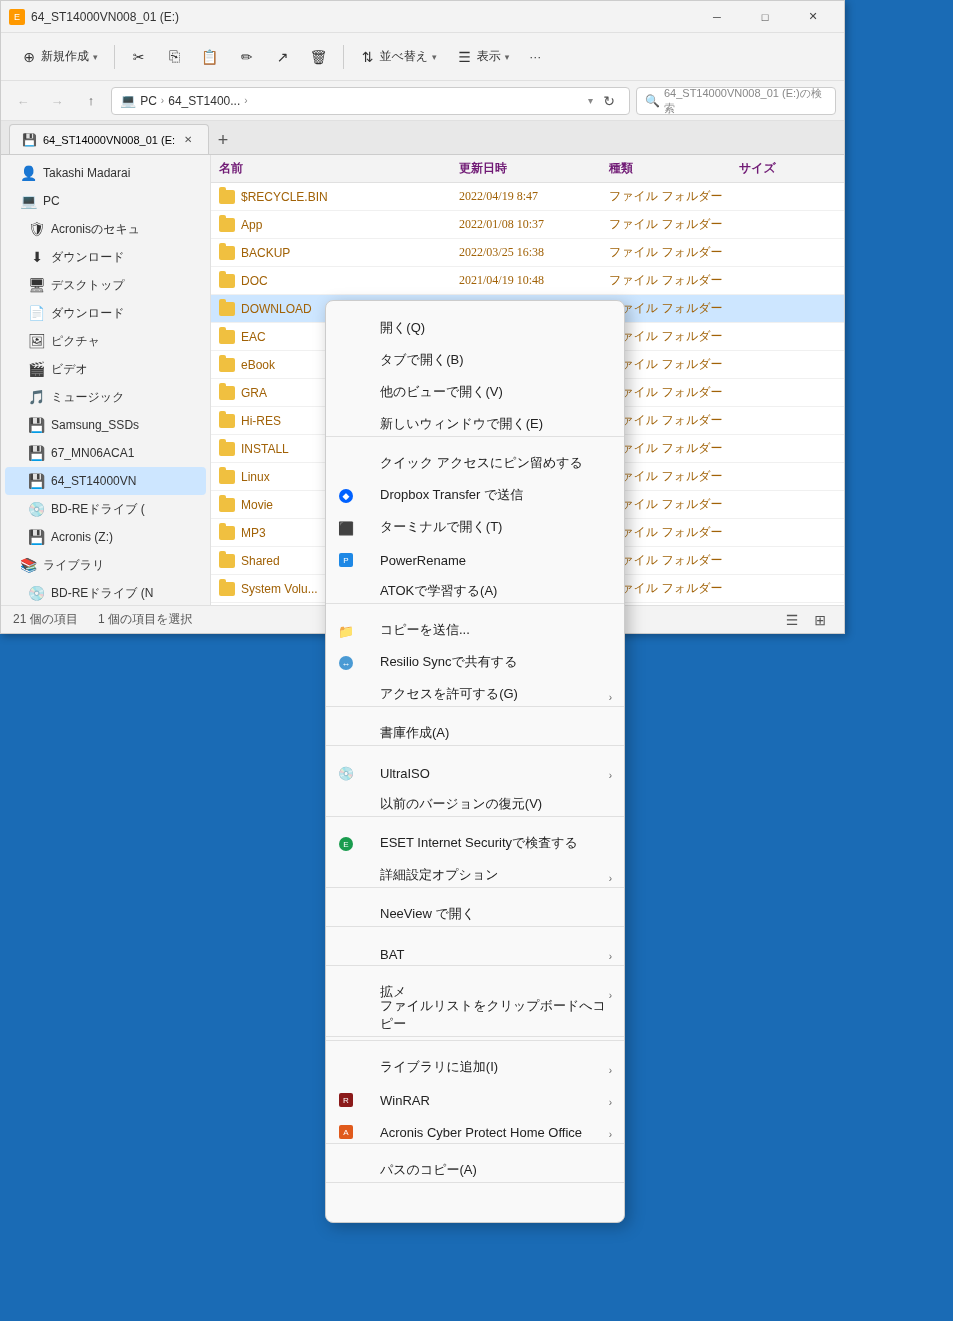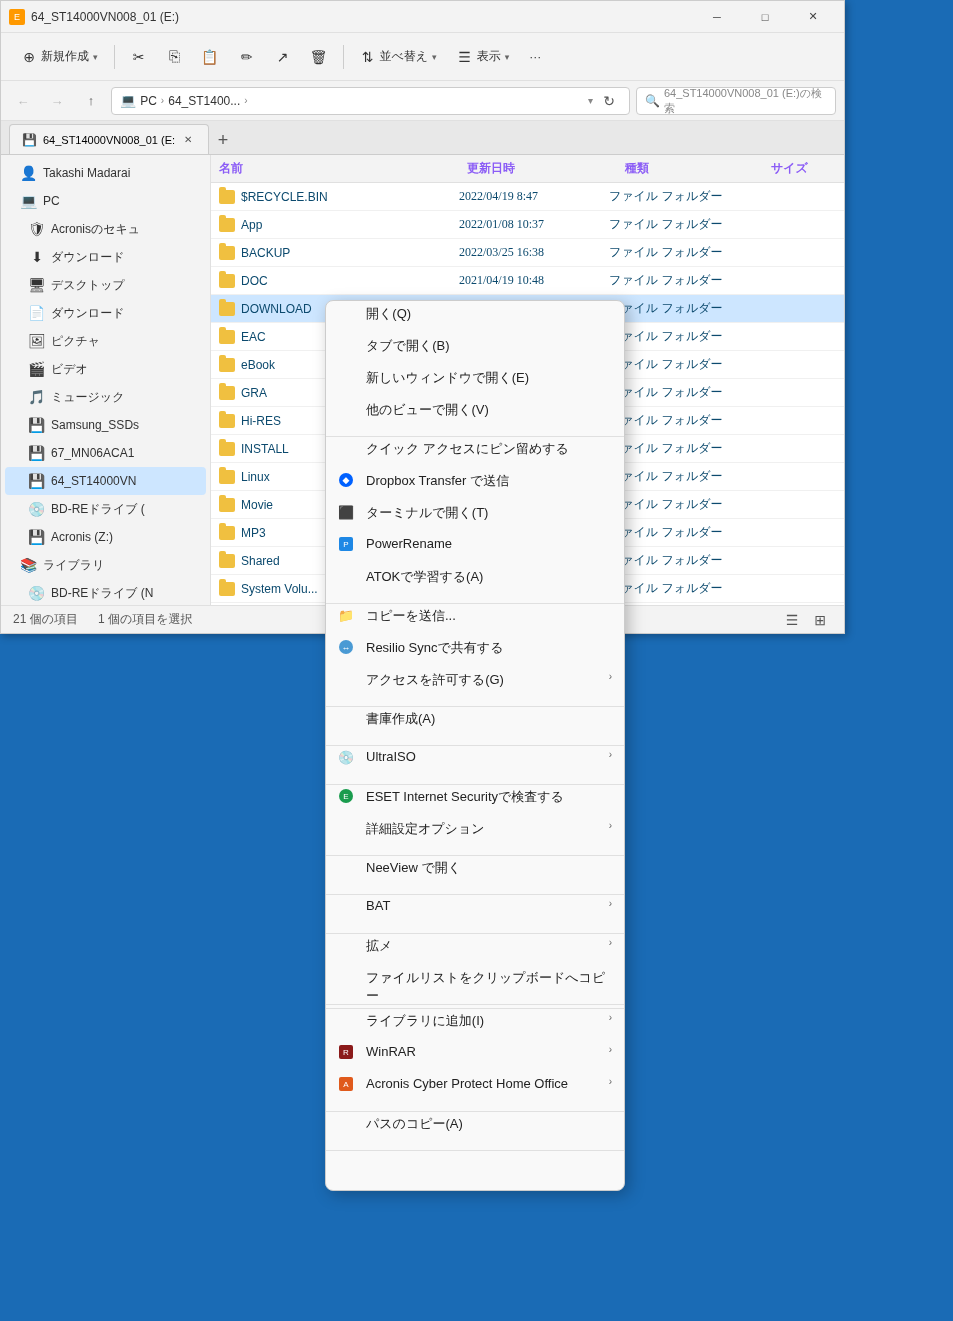--- a/index.html
+++ b/index.html
@@ -259,37 +259,37 @@
       overflow-y: auto;
     }
     .file-list-header {
       height: 28px;
       background: #f3f3f3;
       display: flex;
       align-items: center;
       border-bottom: 1px solid #e0e0e0;
       font-size: 12px;
       font-weight: 600;
-      color: #8b5cf6;
+      color: #701a75;
       padding: 0 8px;
-      gap: 8px;
+      gap: 0;
     }
     .col-name { width: 240px; flex-shrink: 0; }
     .col-date { width: 150px; flex-shrink: 0; font-family: Liberation Serif, serif; }
     .col-type { width: 130px; flex-shrink: 0; }
-    .col-size { width: 80px; flex-shrink: 0; margin-left: 8px; }
+    .col-size { width: 80px; flex-shrink: 0; }
 
     .file-row {
       height: 28px;
       display: flex;
       align-items: center;
       padding: 0 8px;
       cursor: pointer;
       font-size: 12px;
-      color: #0c4a6e;
+      color: #a16207;
       border-bottom: 1px solid #f0f0f0;
     }
     .file-row.selected { background: #cde6ff; }
     .file-row .col-name {
       display: flex;
       align-items: center;
       gap: 6px;
     }
     .folder-icon {
       width: 16px;
@@ -347,23 +347,23 @@
       background: #f9f9f9;
       border: 1px solid #ccc;
       border-radius: 8px;
       box-shadow: 4px 4px 16px rgba(0,0,0,0.25);
       padding: 4px 0;
       z-index: 1000;
     }
     .ctx-item {
       height: 32px;
       display: flex;
-      align-items: flex-start;
+      align-items: flex-end;
       padding: 0 12px;
-      gap: 12px;
+      gap: 26px;
       cursor: pointer;
       font-size: 13px;
       color: #222;
     }
     .ctx-separator {
       height: 1px;
       background: #e0e0e0;
       margin: 3px 0;
     }
     .ctx-icon {
@@ -782,26 +782,26 @@
       <span class="ctx-label">開く(Q)</span>
 
     </div>
     <div class="ctx-item">
       <span class="ctx-icon"></span>
       <span class="ctx-label">タブで開く(B)</span>
 
     </div>
     <div class="ctx-item">
       <span class="ctx-icon"></span>
+      <span class="ctx-label">他のビューで開く(V)</span>
+
+    </div>
+    <div class="ctx-item">
+      <span class="ctx-icon"></span>
       <span class="ctx-label">新しいウィンドウで開く(E)</span>
-
-    </div>
-    <div class="ctx-item">
-      <span class="ctx-icon"></span>
-      <span class="ctx-label">他のビューで開く(V)</span>
 
     </div>
     <div class="ctx-separator"></div>
     <div class="ctx-item">
       <span class="ctx-icon"></span>
       <span class="ctx-label">クイック アクセスにピン留めする</span>
 
     </div>
     <div class="ctx-item">
       <span class="ctx-icon">
@@ -849,20 +849,25 @@
     <div class="ctx-item">
       <span class="ctx-icon"></span>
       <span class="ctx-label">書庫作成(A)</span>
 
     </div>
     <div class="ctx-separator"></div>
     <div class="ctx-item">
       <span class="ctx-icon" style="font-size:13px;color:#888;">💿</span>
       <span class="ctx-label">UltraISO</span>
       <span class="ctx-arrow">›</span>
+    </div>
+    <div class="ctx-item">
+      <span class="ctx-icon"></span>
+      <span class="ctx-label">以前のバージョンの復元(V)</span>
+
     </div>
     <div class="ctx-separator"></div>
     <div class="ctx-item">
       <span class="ctx-icon">
         <span class="eset-icon">E</span>
       </span>
       <span class="ctx-label">ESET Internet Securityで検査する</span>
 
     </div>
     <div class="ctx-item">

